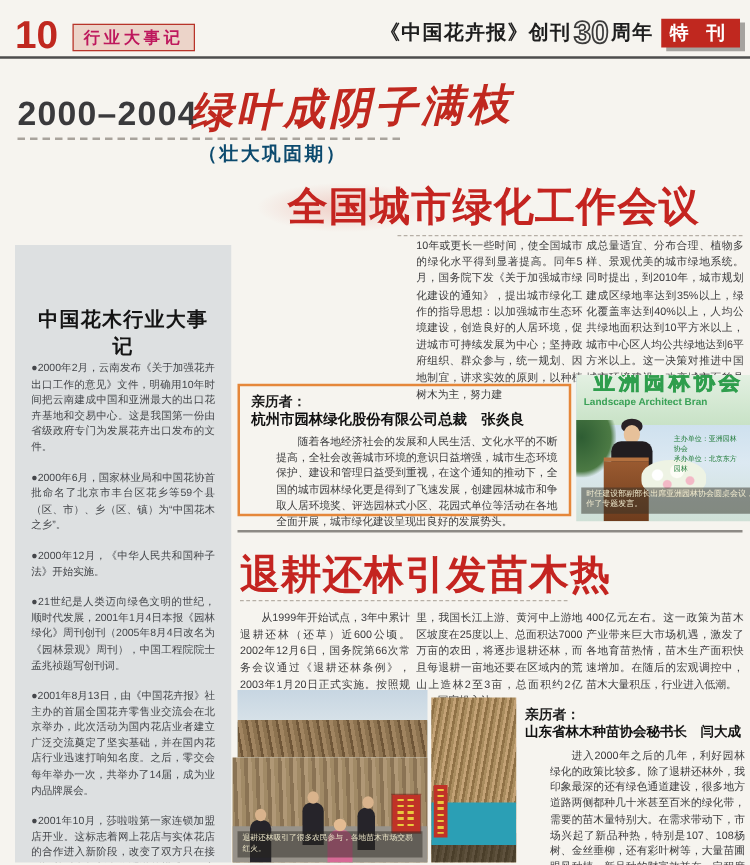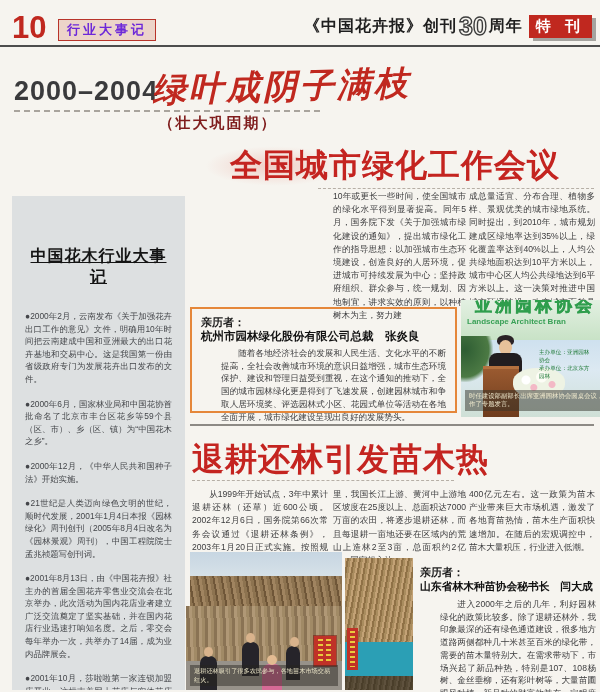--- a/index.html
+++ b/index.html
@@ -3,52 +3,52 @@
 <meta charset="utf-8">
 <style>
   html,body{margin:0;padding:0;background:#888;}
   #page{position:relative;width:600px;height:692px;background:#f6f4ef;overflow:hidden;
         font-family:"Liberation Sans",sans-serif;margin:0 auto;padding-left:48px;}
   [data-name]{box-sizing:border-box;}
 
   
   .pgnum{position:absolute;left:12px;top:12px;font-size:31px;font-weight:bold;color:#c0281f;line-height:1;}
   .section-tag{position:absolute;left:58px;top:19px;background:#ecd4c9;border:1px solid #b8342a;
-    color:#6d28d9;font-size:13px;font-weight:bold;padding:1px 8px;letter-spacing:3px;}
+    color:#be185d;font-size:13px;font-weight:bold;padding:1px 8px;letter-spacing:3px;}
   .masthead{position:absolute;right:8px;top:14px;display:flex;align-items:center;}
   .masthead .pre,.masthead .suf{font-size:16px;font-weight:bold;color:#1e1e1e;letter-spacing:1px;}
   .masthead .num{font-size:25px;font-weight:bold;color:#f6f4ef;-webkit-text-stroke:1.4px #3c3c3c;
     margin:0 2px;line-height:1;}
   .masthead .badge{background:#c0281f;color:#fff;font-size:15px;font-weight:bold;
     padding:2px 7px;letter-spacing:5px;margin-left:6px;box-shadow:4px 3px 0 rgba(150,148,144,.85);}
   .header-rule{position:absolute;left:0;top:45px;width:600px;height:2px;background:#4d4d4d;}
 
   
   .years{position:absolute;left:14px;top:76px;font-size:27px;font-weight:bold;color:#3a3a3c;letter-spacing:1px;}
   .callig{position:absolute;left:152px;top:64px;font-family:"DejaVu Serif",serif;font-style:italic;
     font-weight:bold;font-size:34px;color:#c0281f;letter-spacing:3px;transform:rotate(-1.5deg);}
   .era-rule{position:absolute;left:14px;top:110px;width:306px;border-top:2px dashed #a9a49d;}
   .subtitle{position:absolute;left:128px;top:114px;width:180px;text-align:center;
-    font-size:15px;font-weight:bold;color:#7f1d1d;letter-spacing:2px;font-family:"Liberation Serif",serif;}
+    font-size:15px;font-weight:bold;color:#0c4a6e;letter-spacing:2px;font-family:"Liberation Serif",serif;}
 
   
   .headline1{position:absolute;left:230px;top:144px;width:366px;font-size:32px;font-weight:bold;
     color:#c42420;white-space:nowrap;letter-spacing:1px;}
   .watermark{position:absolute;left:205px;top:146px;width:140px;height:40px;
     background:radial-gradient(ellipse at center,rgba(225,120,105,.30),rgba(225,120,105,0) 70%);}
   .hl1-rule{position:absolute;left:318px;top:188px;width:276px;border-top:1px dashed #b6afa6;}
   .headline2{position:absolute;left:192px;top:438px;font-size:32px;font-weight:bold;color:#c42420;
     white-space:nowrap;letter-spacing:1px;}
   .hl2-rule{position:absolute;left:192px;top:480px;width:262px;border-top:1px dashed #b6afa6;}
 
   
   .sidebar{position:absolute;left:12px;top:196px;width:173px;height:494px;background:#dde0e1;
     padding:50px 13px 10px 13px;overflow:hidden;}
   .sidebar-title{font-size:16px;font-weight:bold;color:#141414;text-align:center;
-    letter-spacing:1px;margin-bottom:22px;font-family:"Liberation Serif",serif;text-decoration:underline;}
+    letter-spacing:1px;font-family:"Liberation Serif",serif;}
   .sidebar p{margin:0 0 12px 0;font-size:8.4px;line-height:12.6px;color:#44464a;text-align:justify;}
 
   
   .col{position:absolute;font-size:8.6px;line-height:13.2px;color:#3c3c3e;text-align:justify;}
   .col p{margin:0;text-indent:2em;}
   .a1c1{left:192px;top:190px;width:136px;height:122px;}
   .a1c2{left:333px;top:190px;width:133px;height:122px;}
   .a1c3{left:469px;top:190px;width:126px;height:122px;}
   .a1c2 p,.a1c3 p{text-indent:0;}
   .a2c1{left:192px;top:488px;width:136px;height:70px;}

